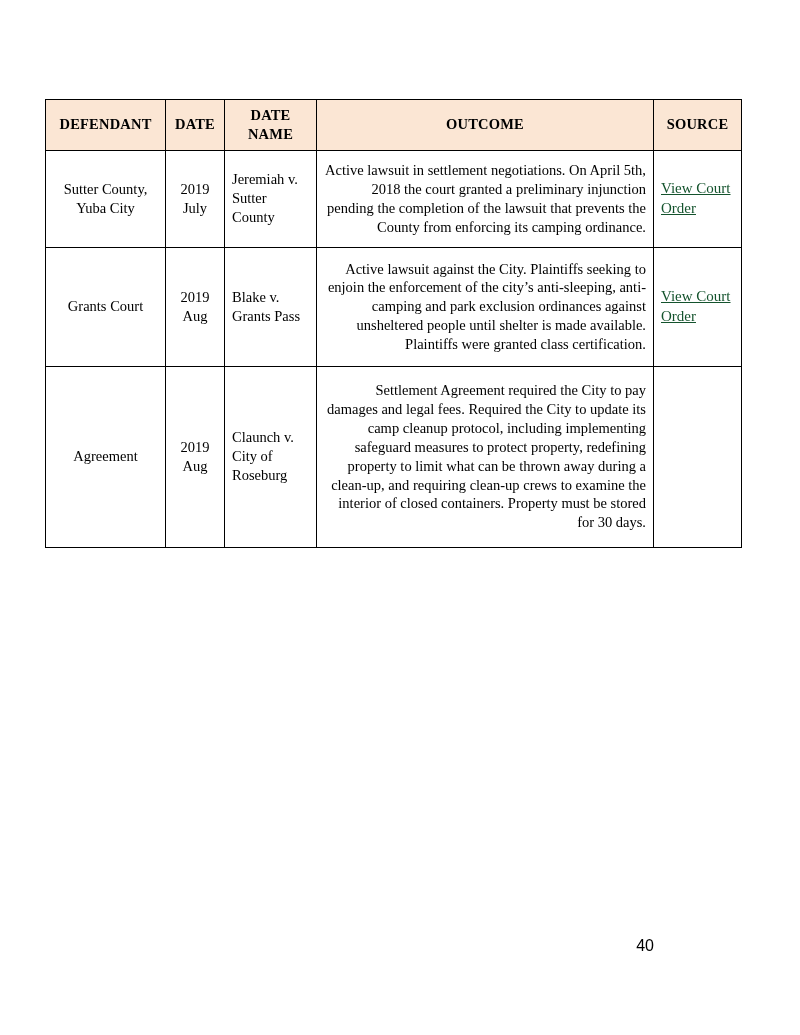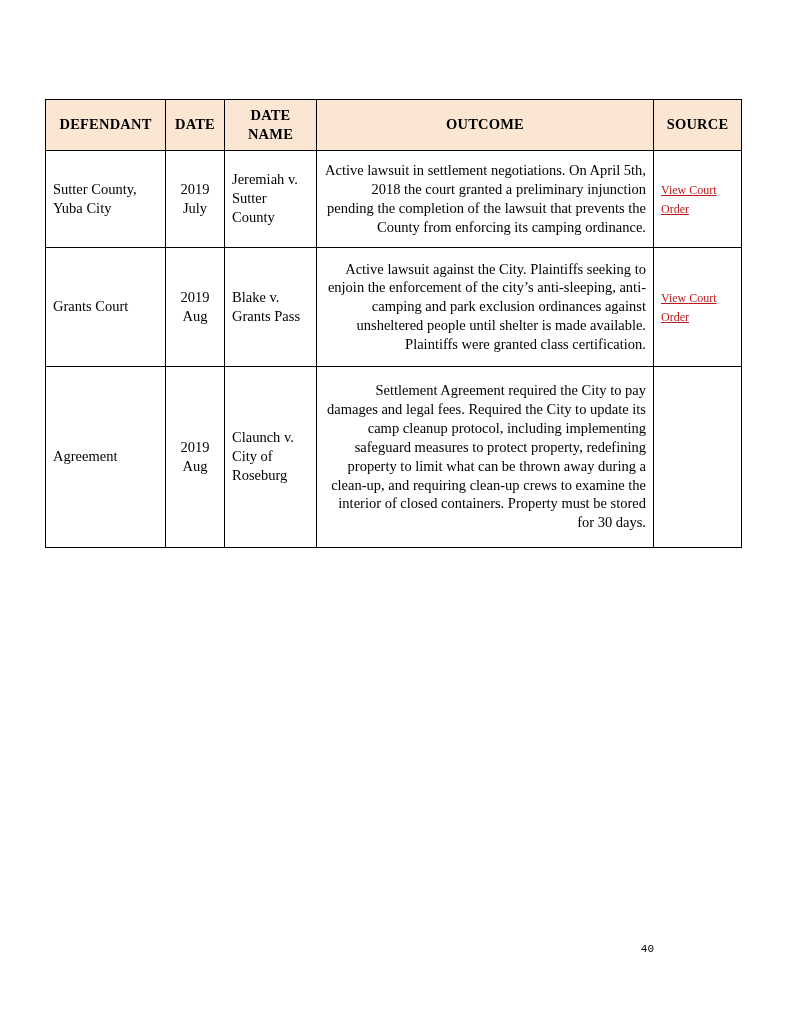--- a/index.html
+++ b/index.html
@@ -48,21 +48,21 @@
     padding: 9px 4px;
     vertical-align: middle;
   }
   col.c-def { width: 120px; }
   col.c-date { width: 59px; }
   col.c-case { width: 92px; }
   col.c-outcome { width: 337px; }
   col.c-source { width: 88px; }
 
   td.defendant {
-    text-align: left;
+    text-align: center;
     padding-left: 6px;
     vertical-align: middle;
   }
   td.date {
     text-align: center;
     padding-left: 8px;
     vertical-align: middle;
   }
   td.case-name {
     text-align: left;
@@ -75,35 +75,35 @@
     padding-top: 7px;
     padding-left: 8px;
     padding-right: 8px;
   }
   td.source {
     vertical-align: middle;
     text-align: left;
     padding-left: 7px;
   }
   td.source a {
-    color: #b91c1c;
+    color: #14532d;
     text-decoration: underline;
     display: inline;
-    font-size: 12px;
+    font-size: 15px;
     line-height: 1.30;
   }
   .source-link-text {
     display: inline;
   }
   .page-number {
     position: absolute;
     right: 58px;
     bottom: 80px;
-    font-size: 11px;
-    font-family: Liberation Mono, monospace;
+    font-size: 16px;
+    font-family: Liberation Sans, sans-serif;
   }
   
   tr.row-1 td { height: 84px; }
   tr.row-2 td { height: 106px; }
   tr.row-3 td { height: 168px; }
 </style>
 </head>
 <body>
 
 <div class="page">

